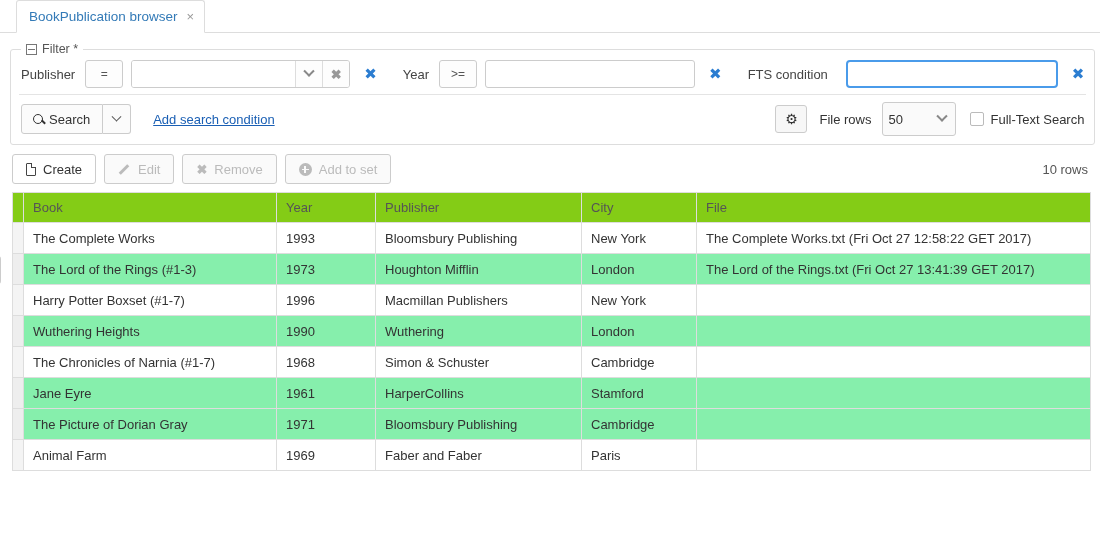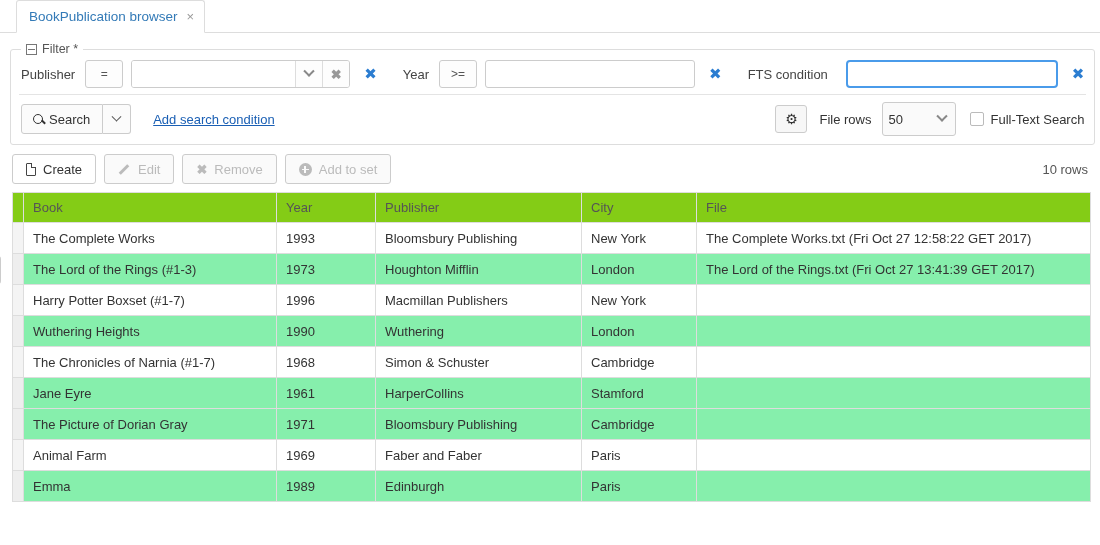--- a/index.html
+++ b/index.html
@@ -542,23 +542,15 @@
           <td class="col-file"></td>
         </tr>
         <tr>
           <td class="col-gutter"></td>
           <td class="col-book">Animal Farm</td>
           <td class="col-year">1969</td>
           <td class="col-pub">Faber and Faber</td>
           <td class="col-city">Paris</td>
           <td class="col-file"></td>
         </tr>
-        <tr class="alt">
-          <td class="col-gutter"></td>
-          <td class="col-book">Emma</td>
-          <td class="col-year">1989</td>
-          <td class="col-pub">Edinburgh</td>
-          <td class="col-city">Paris</td>
-          <td class="col-file"></td>
-        </tr>
       </tbody>
   </table>
 </div>
 
 </body></html>

